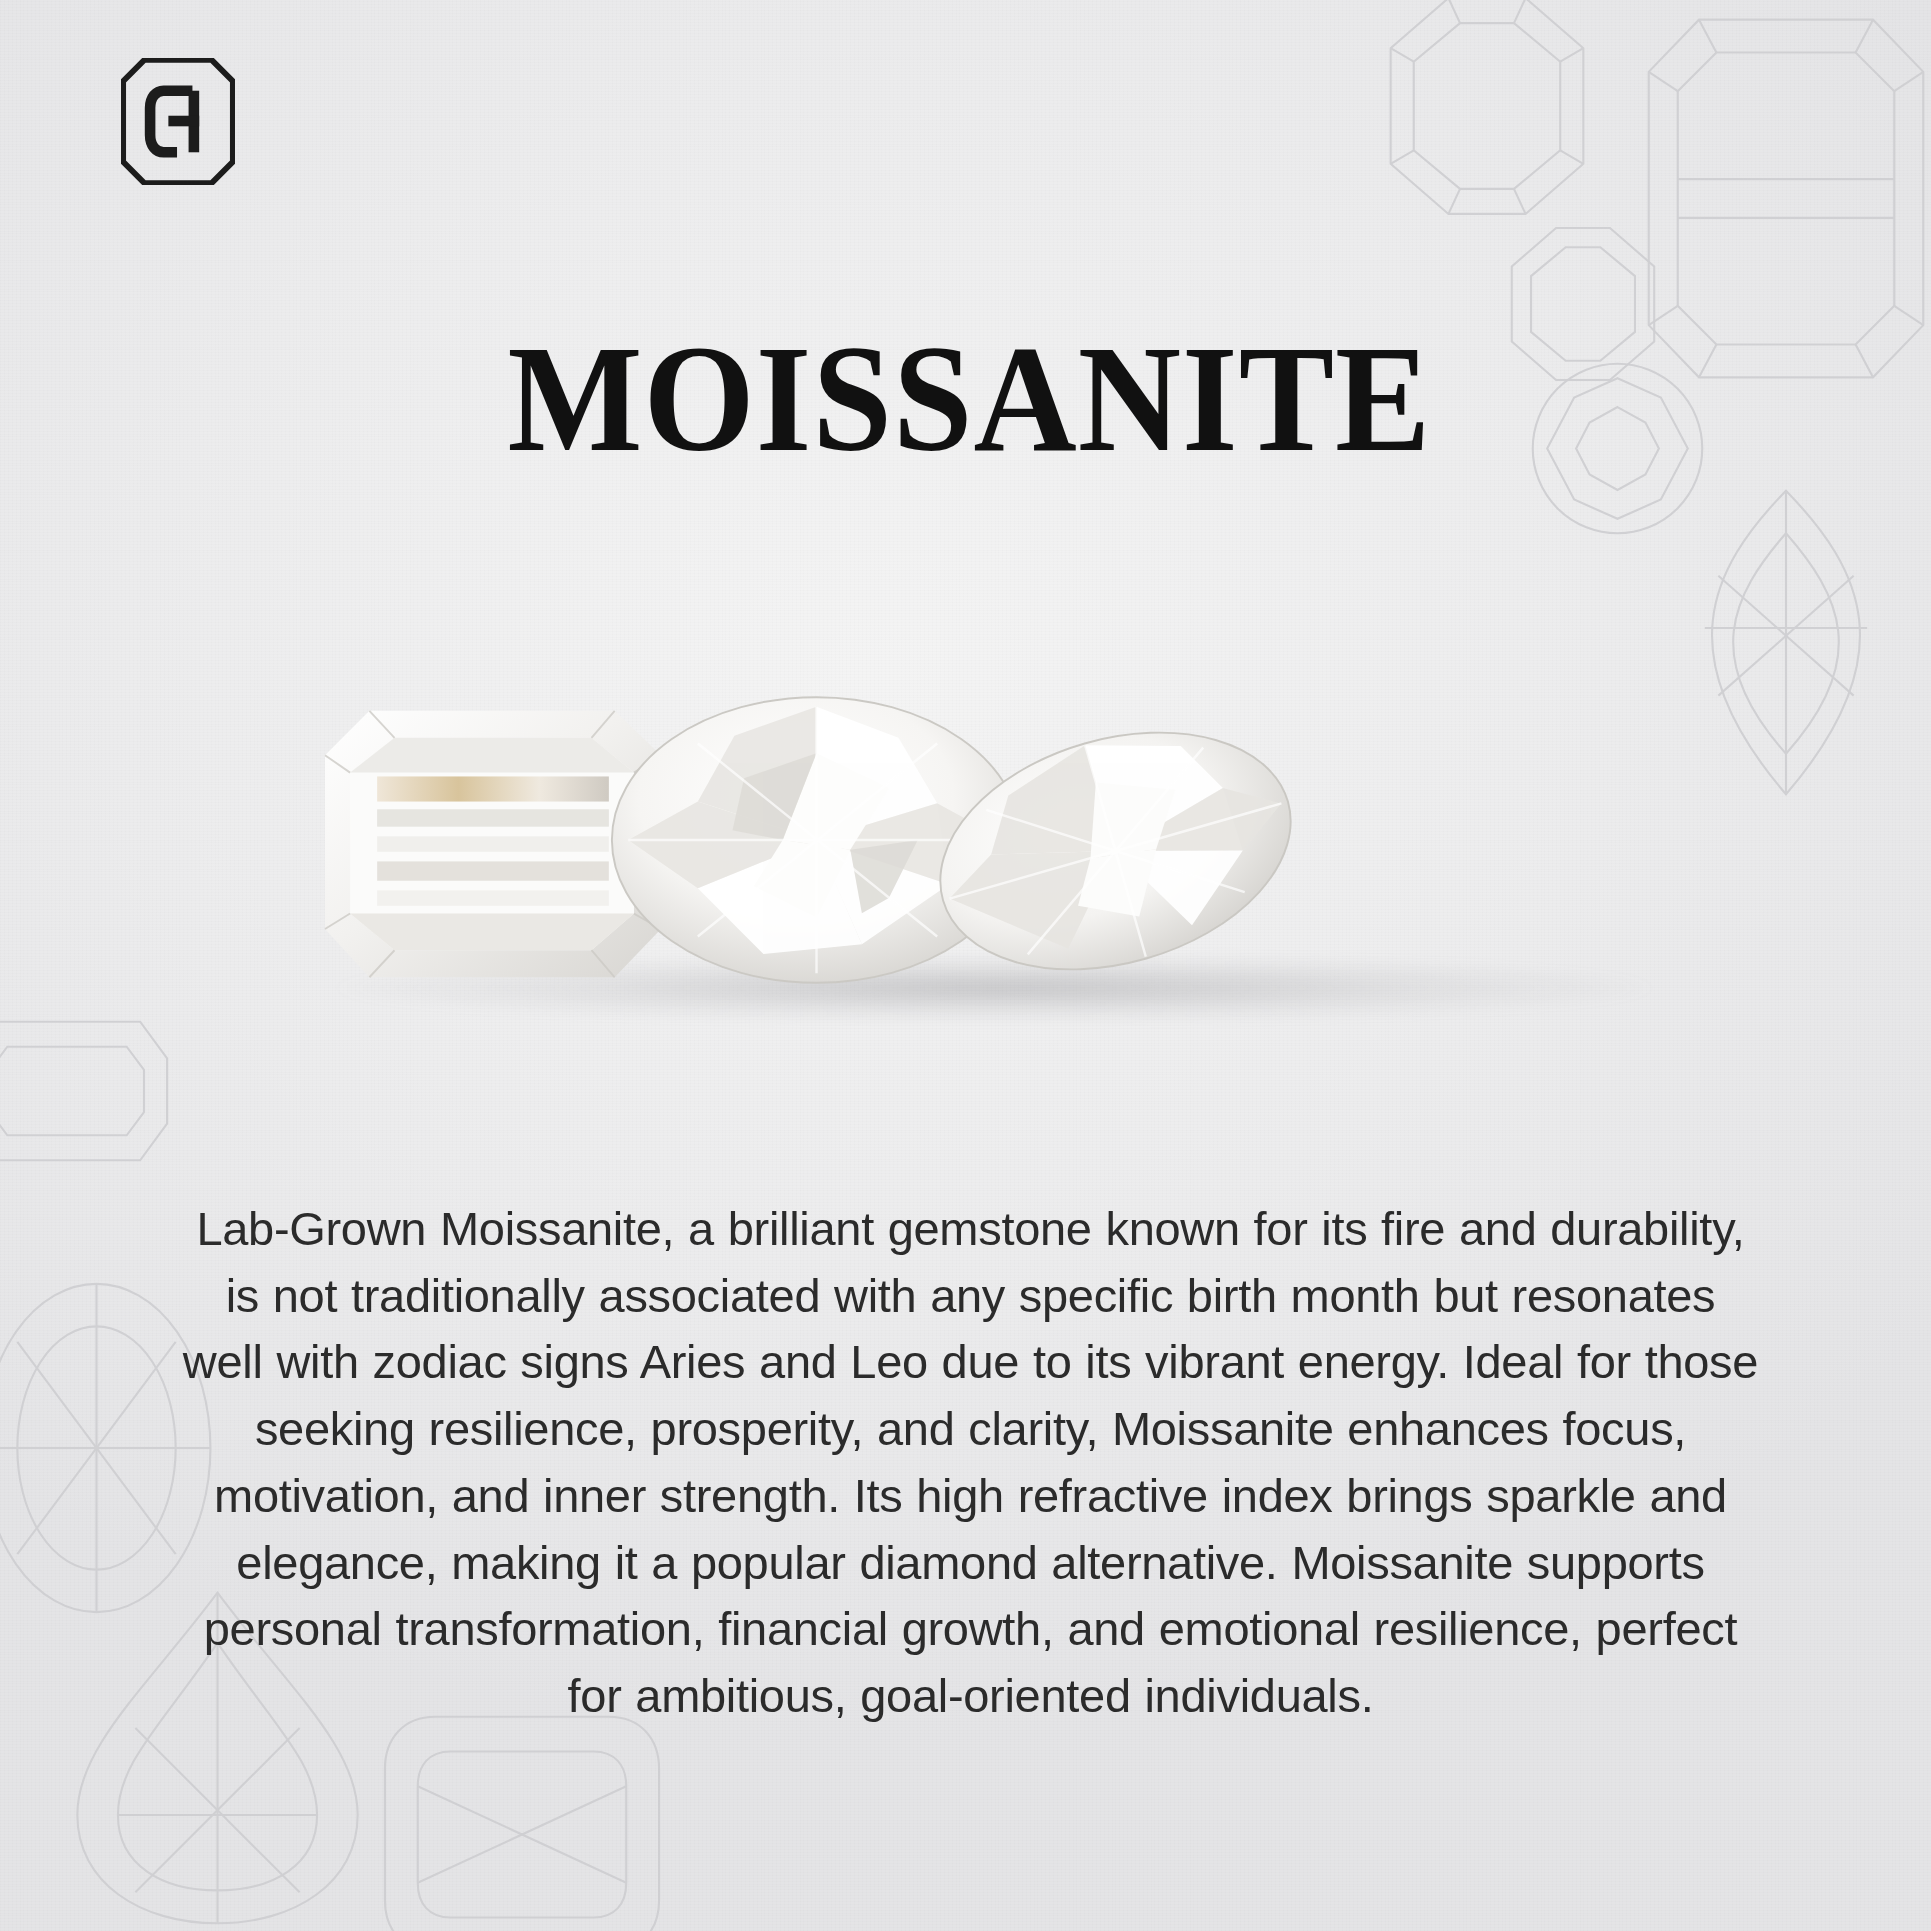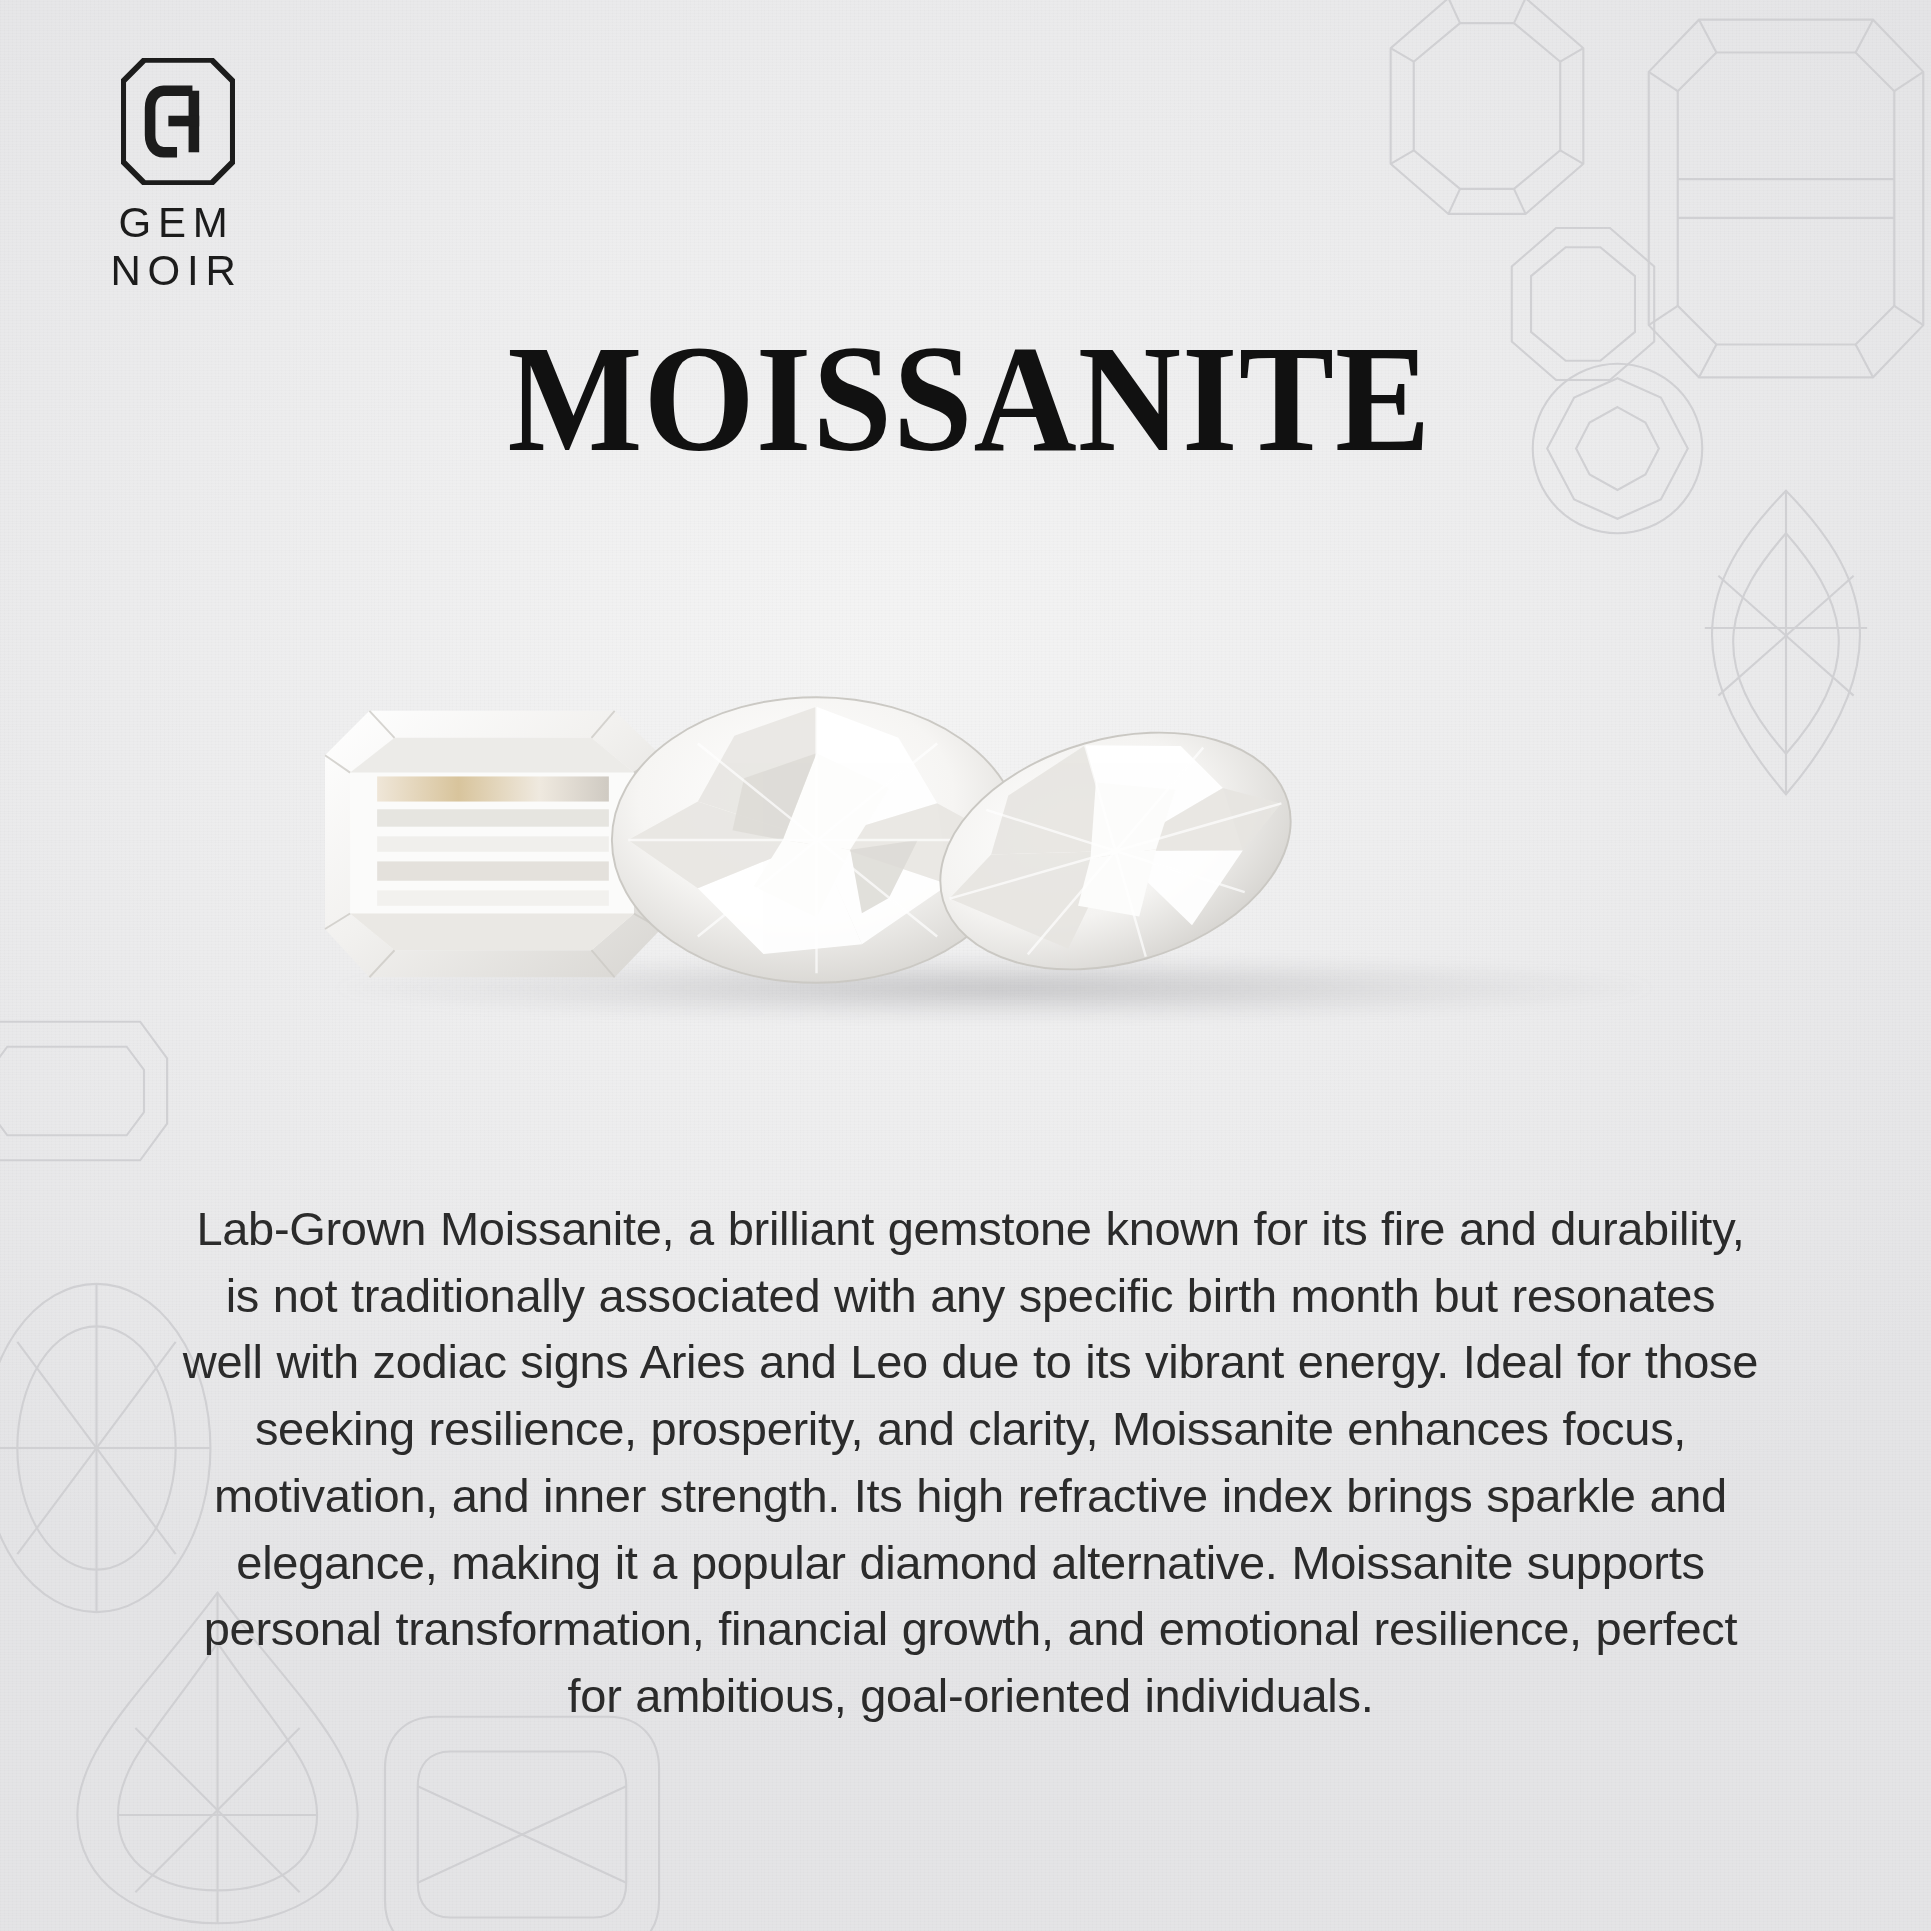--- a/index.html
+++ b/index.html
@@ -211,21 +211,20 @@
     <line x1="258" y1="80" x2="42" y2="180"></line>
   </svg>
 
   <div id="logo">
     <svg id="logo-mark" width="114" height="127" viewBox="0 0 118 132">
       <polygon points="24,2 94,2 116,24 116,108 94,130 24,130 2,108 2,24" fill="none" stroke="#1c1c1c" stroke-width="6"></polygon>
       <path d="M74 34 H44 C 36 34, 30 41, 30 52 V80 C 30 91, 36 98, 44 98 H58" fill="none" stroke="#1c1c1c" stroke-width="11" stroke-linecap="butt"></path>
       <rect x="70" y="34" width="11" height="64" fill="#1c1c1c"></rect>
       <rect x="49" y="60" width="32" height="11" fill="#1c1c1c"></rect>
     </svg>
-    <div id="logo-text">GEM NOIR</div>
   </div>
 
   <div id="title-block">
     <h1 id="main-title">MOISSANITE</h1>
   </div>
 
   <div id="gems">
     <div id="gem-shadow"></div>
 
     <svg style="position:absolute; left:0px; top:9.7px;" width="348" height="280" viewBox="0 0 360 290">

